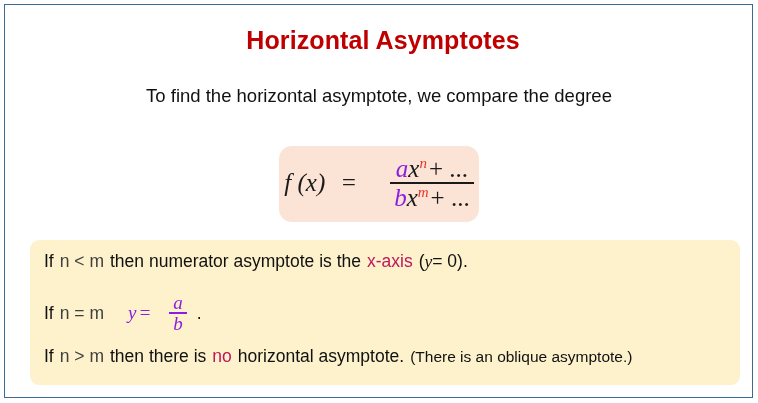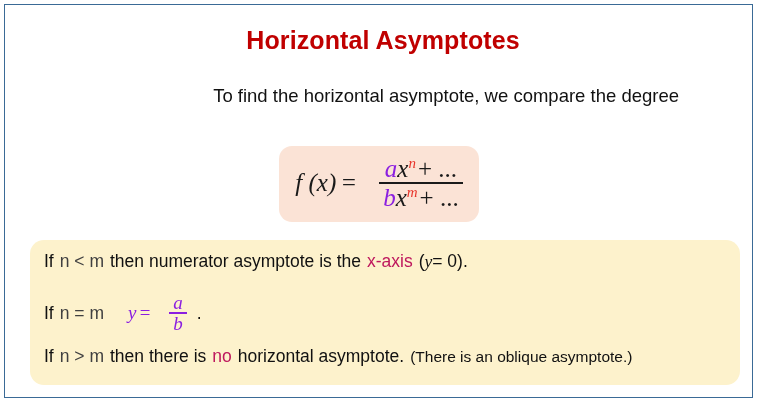--- a/index.html
+++ b/index.html
@@ -53,21 +53,21 @@
     position: absolute;
     left: 79px;
     top: 83px;
     width: 600px;
     text-align: center;
     font-family: "Liberation Sans", sans-serif;
     font-size: 18.5px;
     line-height: 26px;
     color: #111111;
   }
-  #intro .ln { display: block; text-align: right; }
+  #intro .ln { display: block; }
 
   
   #formula-box {
     position: absolute;
     left: 279px;
     top: 146px;
     width: 200px;
     height: 76px;
     background: #FBE3D6;
     border-radius: 13px;
@@ -79,21 +79,21 @@
   .matheq {
     font-family: "Liberation Serif", serif;
     font-style: italic;
     color: #1a1a1a;
     white-space: nowrap;
   }
   #formula-box .matheq {
     font-size: 25px;
     display: flex;
     align-items: center;
-    gap: 3px;
+    gap: 14px;
     padding-bottom: 2px;
   }
   .eq-lhs { letter-spacing: 0px; }
   .eq-sign { font-style: italic; margin: 0 3px 0 1px; }
 
   
   .frac {
     display: inline-flex;
     flex-direction: column;
     align-items: center;
@@ -125,21 +125,21 @@
   .plusdots { font-style: normal; margin-left: 2px; letter-spacing: 0px; }
 
   
   #rules-box {
     position: absolute;
     left: 30px;
     top: 240px;
     width: 710px;
     height: 145px;
     background: #FDF2CC;
-    border-radius: 14px;
+    border-radius: 9px;
     box-sizing: border-box;
   }
 
   .rule-line {
     position: absolute;
     left: 14px;
     font-family: "Liberation Sans", sans-serif;
     font-size: 17.5px;
     color: #111111;
     white-space: nowrap;

